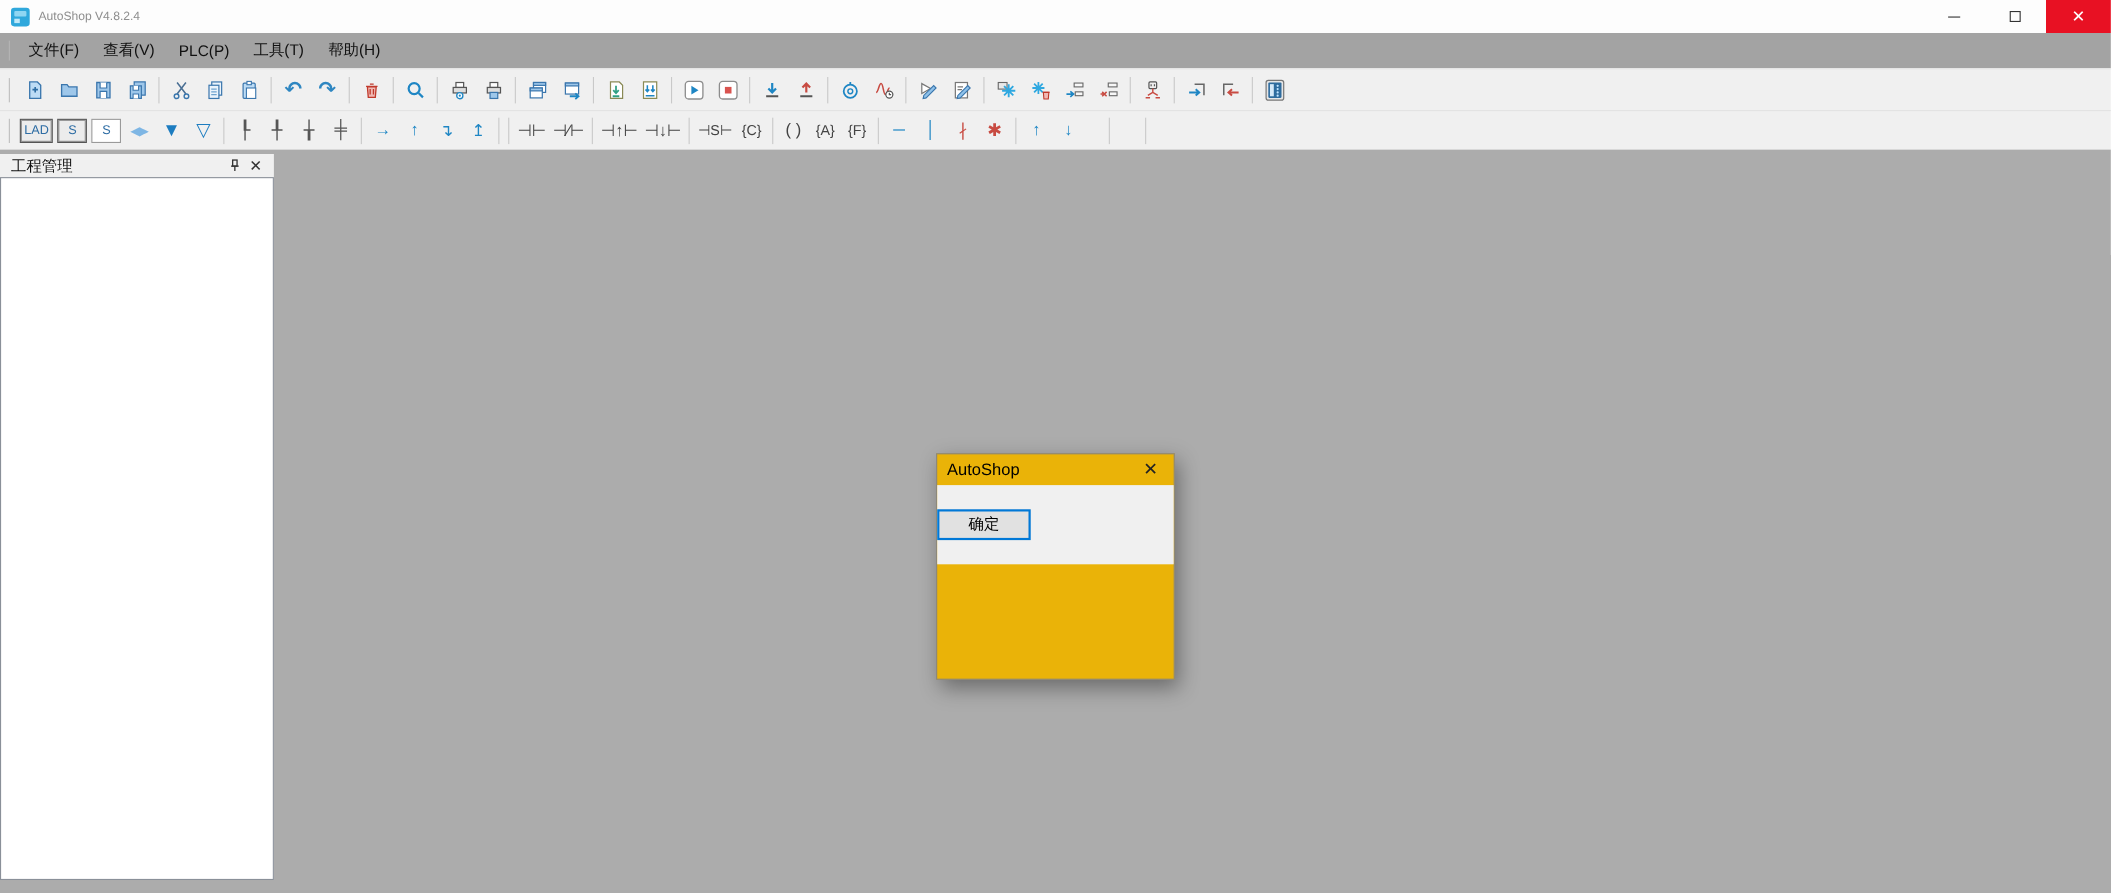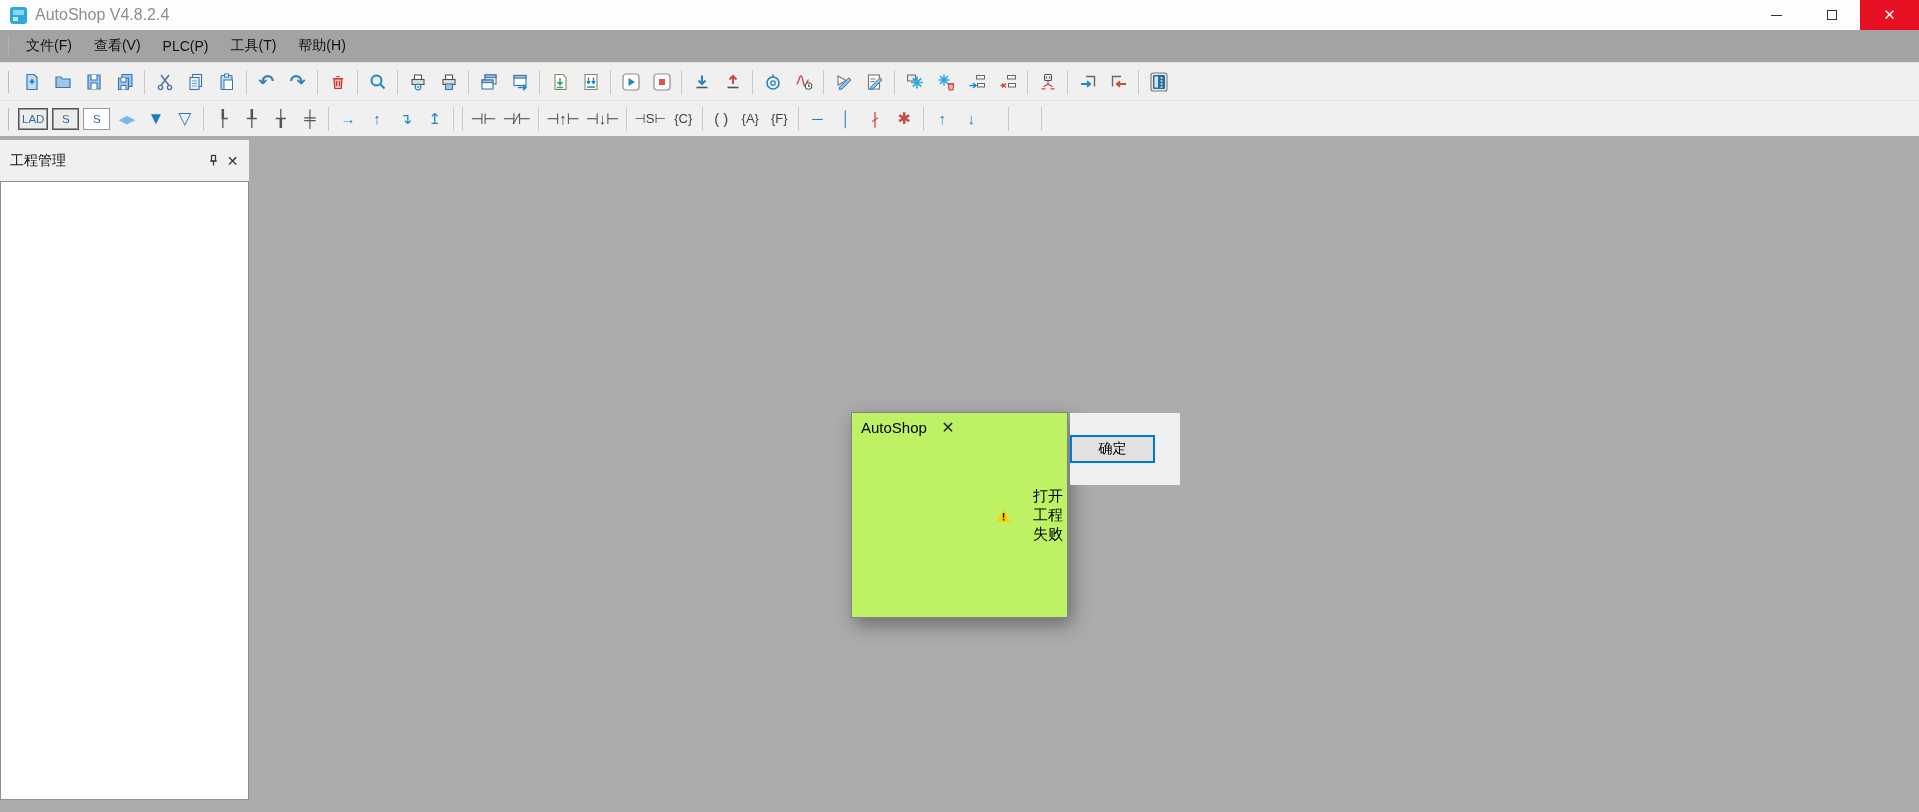--- a/index.html
+++ b/index.html
@@ -3,21 +3,21 @@
 <meta charset="utf-8">
 <style>
 *{margin:0;padding:0;box-sizing:border-box}
 html,body{width:1919px;height:812px;font-family:"Liberation Sans","DejaVu Sans",sans-serif;background:#fff;overflow:hidden}
 
 
 .titlebar{height:30px;background:#fdfdfd;display:flex;align-items:center}
 .app-icon{width:17px;height:17px;margin-left:10px;border-radius:3px;background:#2FA8DC;position:relative;flex:none}
 .app-icon:after{content:"";position:absolute;left:3px;top:3px;right:3px;height:5px;background:#8FD6F2;border-radius:1px}
 .app-icon:before{content:"";position:absolute;left:3px;bottom:3px;width:5px;height:4px;background:#BFE8F8}
-.title-text{margin-left:8px;font-size:16px;color:#8e8e8e}
+.title-text{margin-left:8px;font-size:11px;color:#8e8e8e}
 .win-controls{margin-left:auto;display:flex;height:100%}
 .win-btn{width:56px;height:100%;display:flex;align-items:center;justify-content:center;color:#333}
 .win-btn.close{width:59px;background:#E81123;color:#fff;font-size:15px}
 .min-glyph{width:11px;height:1px;background:#333}
 .max-glyph{width:10px;height:10px;border:1px solid #333}
 
 
 .menubar{height:32px;background:#a3a3a3;display:flex;align-items:center;font-size:14px;color:#111}
 .vgrip{width:1px;height:18px;background:#b5b5b5;margin:0 6px 0 8px}
 .menu-item{padding:0 11px;height:100%;display:flex;align-items:center}
@@ -39,27 +39,27 @@
 .lb.blue{color:#1E86C4}
 .lb.red{color:#C84B42;font-size:16px}
 .lb.flat{font-size:22px;color:#7EB6E4;transform:scaleY(.5)}
 .lb.tri{color:#1C7CC0;font-size:17px}
 .lb.gray{color:#555;font-size:16px}
 .lb.small{font-size:13px}
 
 
 .main{position:relative;height:676px;background:#ACACAC}
 .panel{position:absolute;left:0;top:4px;width:249px;height:660px;display:flex;flex-direction:column}
-.panel-header{height:41px;display:flex;align-items:center;background:#f0f0f0;font-size:14px;color:#111;padding:0 7px}
+.panel-header{height:21px;display:flex;align-items:center;background:#f0f0f0;font-size:14px;color:#111;padding:0 7px}
 .panel-title{flex:1;padding-left:3px}
 .panel-icon{width:19px;height:19px;display:flex;align-items:center;justify-content:center;color:#333;font-size:14px}
 .panel-body{flex:1;background:#fff;border:1px solid #8a9099}
 
 
-.dialog{position:absolute;left:851px;top:276px;width:217px;height:206px;background:#bef264;border:1px solid #848484;box-shadow:4px 7px 18px rgba(0,0,0,.38);display:flex;flex-direction:row}
+.dialog{position:absolute;left:851px;top:276px;width:217px;height:206px;background:#eab308;border:1px solid #848484;box-shadow:4px 7px 18px rgba(0,0,0,.38);display:flex;flex-direction:column}
 .dlg-title{height:28px;display:flex;align-items:center;flex:none}
 .dlg-title-text{font-size:15px;color:#000;padding-left:9px;flex:1}
 .dlg-close{width:42px;height:100%;display:flex;align-items:center;justify-content:center;font-size:16px;color:#222}
 .dlg-body{flex:1;display:flex;align-items:center;padding-left:27px}
 .dlg-msg{font-size:15px;color:#000;margin-left:22px}
 .dlg-footer{height:72px;background:#f0f0f0;display:flex;align-items:center;justify-content:flex-start;padding-right:25px;flex:none}
 .ok-btn{width:85px;height:28px;background:#e1e1e1;border:2px solid #0078D7;font-size:14px;color:#000;display:flex;align-items:center;justify-content:center;font-family:inherit;cursor:default}
 </style>
 </head>
 <body>
@@ -432,26 +432,18 @@
     <div class="panel-body"></div>
   </div>
 
   <div class="dialog">
     <div class="dlg-title">
       <div class="dlg-title-text">AutoShop</div>
       <div class="dlg-close">
           <span>✕</span>
         </div>
     </div>
-    <div class="dlg-body">
-      <svg width="37" height="33" viewBox="0 0 37 33">
-          <path d="M18.5 1.5 35.5 31.5H1.5Z" fill="#FFD100"></path>
-          <rect x="16.7" y="10.5" width="3.6" height="11.5" fill="#111"></rect>
-          <rect x="16.7" y="24.8" width="3.6" height="3.8" fill="#111"></rect>
-        </svg>
-      <div class="dlg-msg">打开工程失败</div>
-    </div>
     <div class="dlg-footer">
       <button class="ok-btn">确定</button>
     </div>
   </div>
 
 </div>
 
 </body></html>

